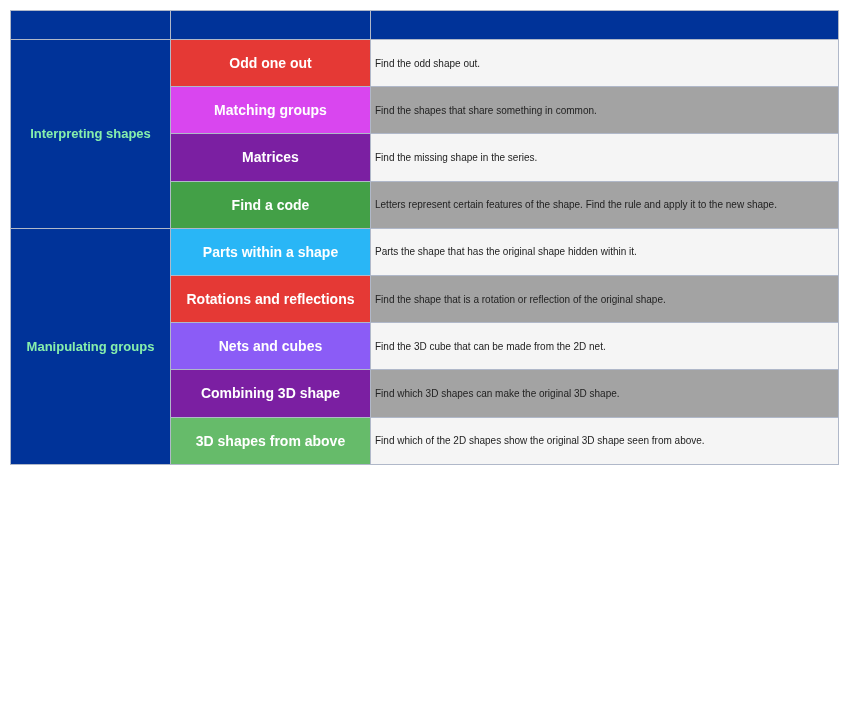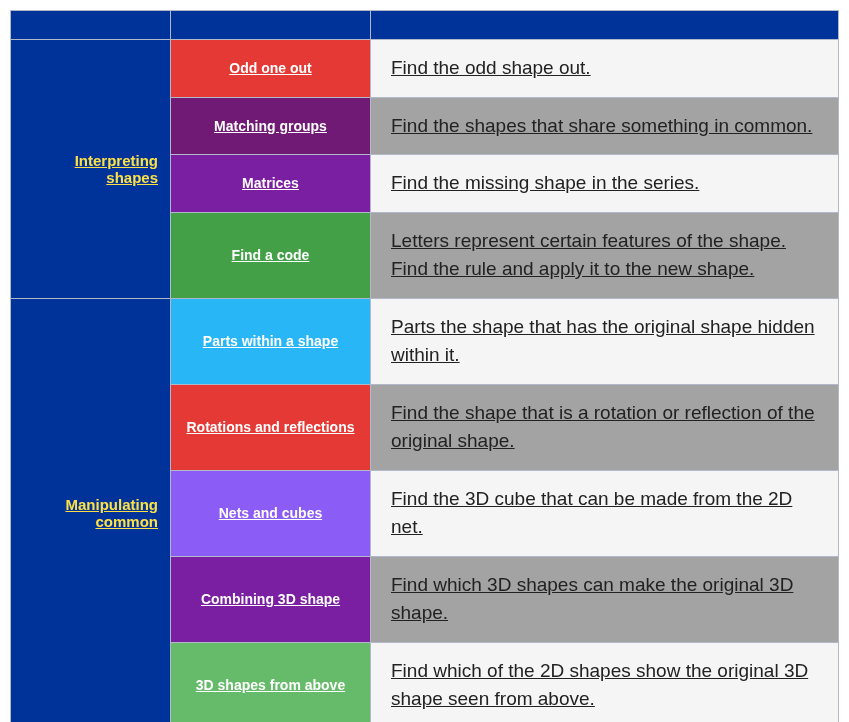--- a/index.html
+++ b/index.html
@@ -34,51 +34,50 @@
     th:nth-child(2) {
       width: 200px;
     }
     th:nth-child(3) {
       width: auto;
     }
     td {
       padding: 0;
       vertical-align: middle;
       border: 1px solid #ccc;
-      text-decoration: underline;
     }
     .section-cell {
       background-color: #003399;
-      color: #fde047;
+      color: #86efac;
       font-weight: bold;
-      text-align: right;
+      text-align: center;
       padding: 10px 12px;
-      font-size: 15px;
+      font-size: 13px;
       vertical-align: middle;
     }
     .question-type-cell {
       text-align: center;
       padding: 14px 10px;
       font-weight: bold;
       color: #fff;
       font-size: 14px;
       line-height: 1.3;
     }
     .description-cell {
-      padding: 14px 20px;
-      font-size: 19px;
+      padding: 14px 4px;
+      font-size: 10px;
       color: #222;
       background: #f5f5f5;
       line-height: 1.5;
     }
     .description-cell.alt {
       background: #a3a3a3;
     }
     .bg-red { background-color: #e53935; }
-    .bg-orange { background-color: #701a75; }
+    .bg-orange { background-color: #d946ef; }
     .bg-purple { background-color: #7b1fa2; text-align: center; }
     .bg-green-dark { background-color: #43a047; }
     .bg-cyan { background-color: #29b6f6; margin-left: 23px; }
     .bg-red2 { background-color: #e53935; }
     .bg-yellow { background-color: #8b5cf6; }
     .bg-purple2 { background-color: #7b1fa2; }
     .bg-green2 { background-color: #66bb6a; }
     tr { border: none; }
     td, th { border: 1px solid #b0b8c9; }
   </style>
@@ -106,21 +105,21 @@
         </tr>
         <tr>
           <td class="question-type-cell bg-purple">Matrices</td>
           <td class="description-cell">Find the missing shape in the series.</td>
         </tr>
         <tr>
           <td class="question-type-cell bg-green-dark">Find a code</td>
           <td class="description-cell alt">Letters represent certain features of the shape. Find the rule and apply it to the new shape.</td>
         </tr>
         <tr>
-          <td class="section-cell" rowspan="5">Manipulating common</td>
+          <td class="section-cell" rowspan="5">Manipulating groups</td>
           <td class="question-type-cell bg-cyan">Parts within a shape</td>
           <td class="description-cell">Parts the shape that has the original shape hidden within it.</td>
         </tr>
         <tr>
           <td class="question-type-cell bg-red2">Rotations and reflections</td>
           <td class="description-cell alt">Find the shape that is a rotation or reflection of the original shape.</td>
         </tr>
         <tr>
           <td class="question-type-cell bg-yellow">Nets and cubes</td>
           <td class="description-cell">Find the 3D cube that can be made from the 2D net.</td>

